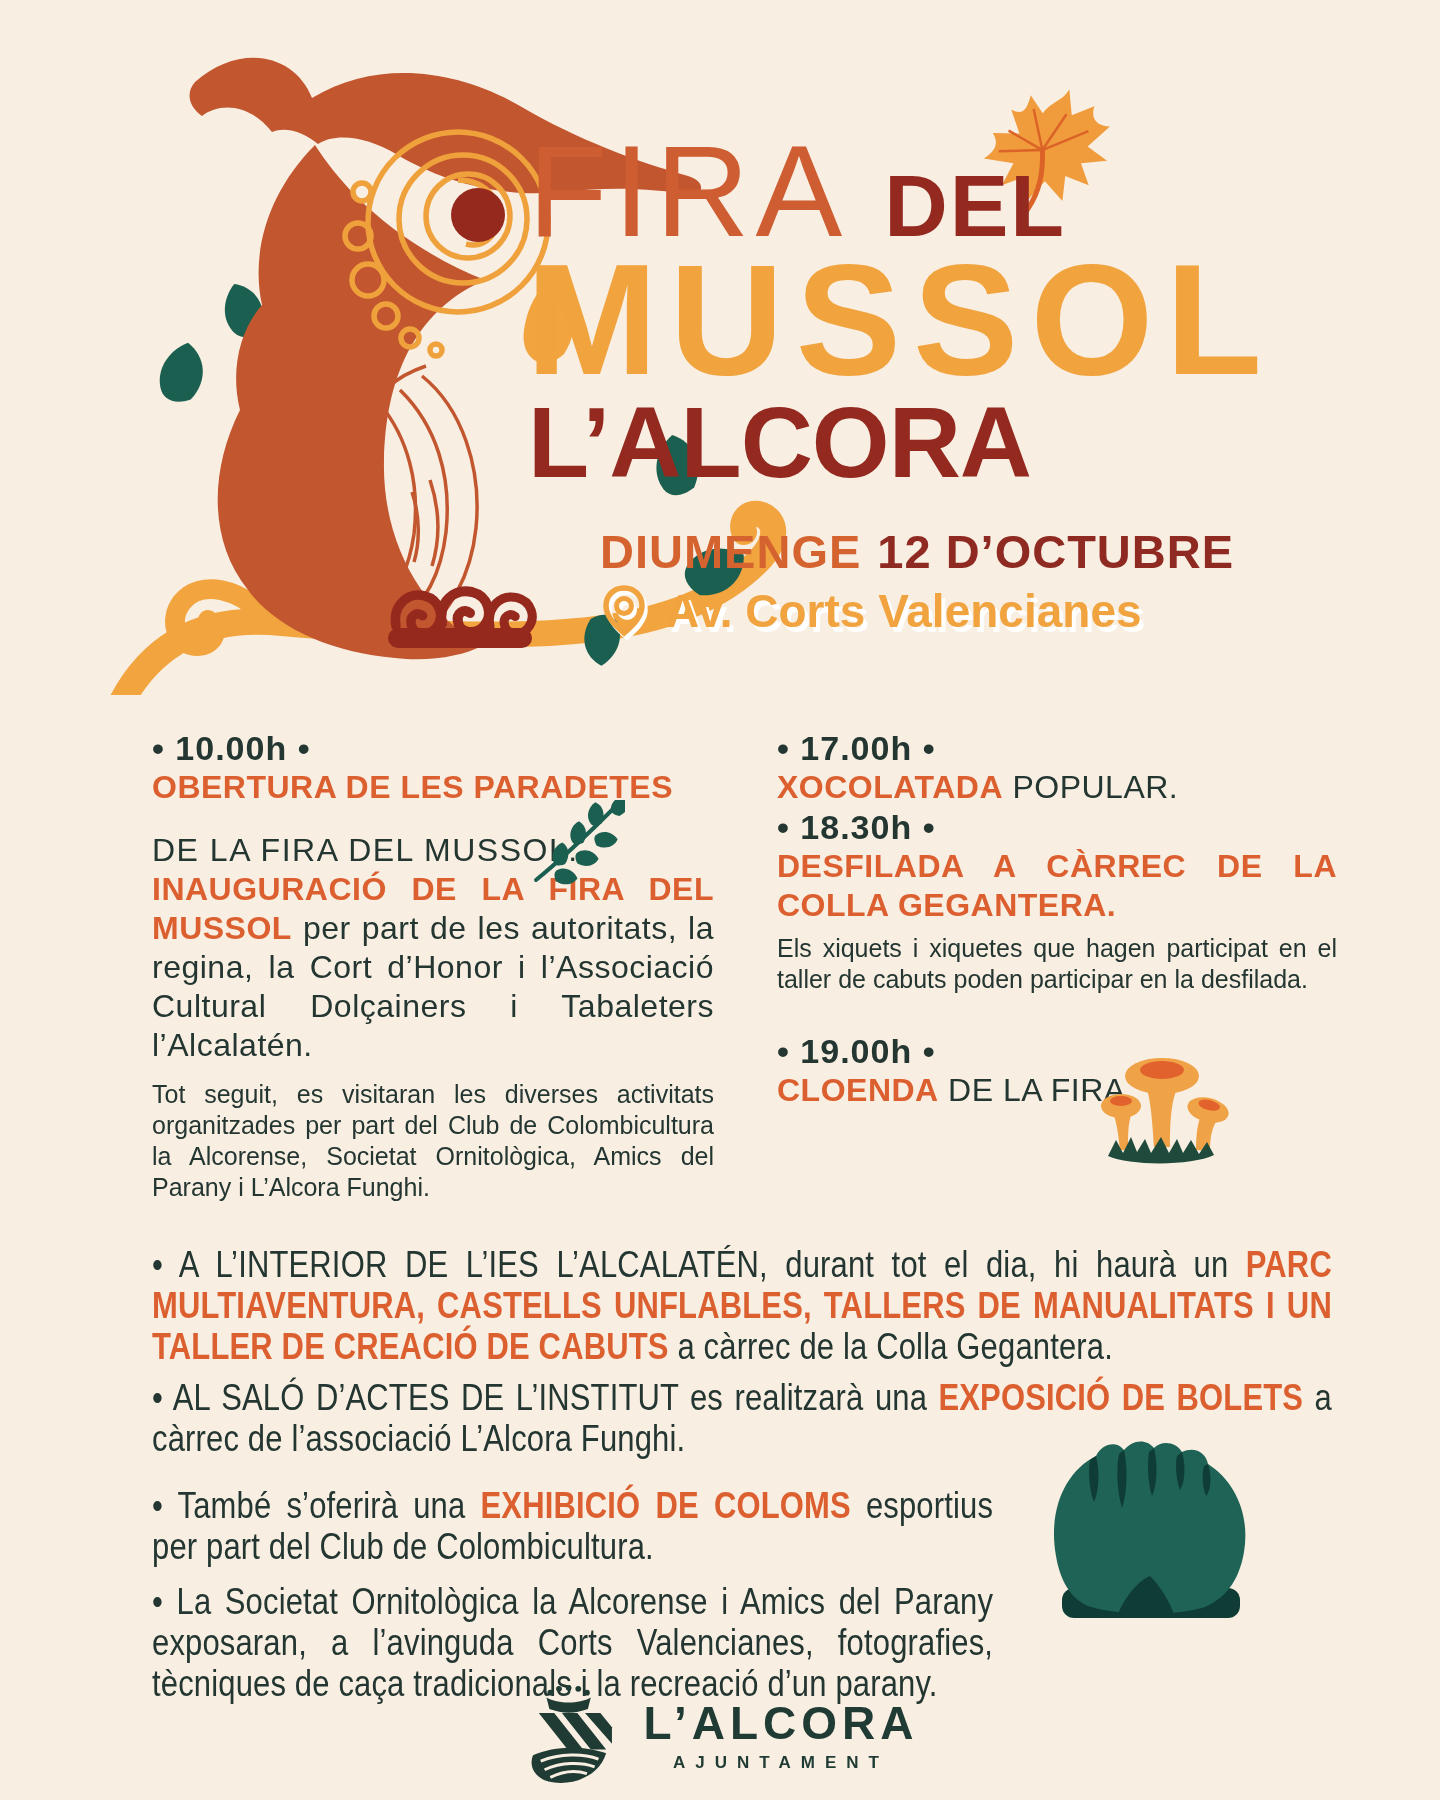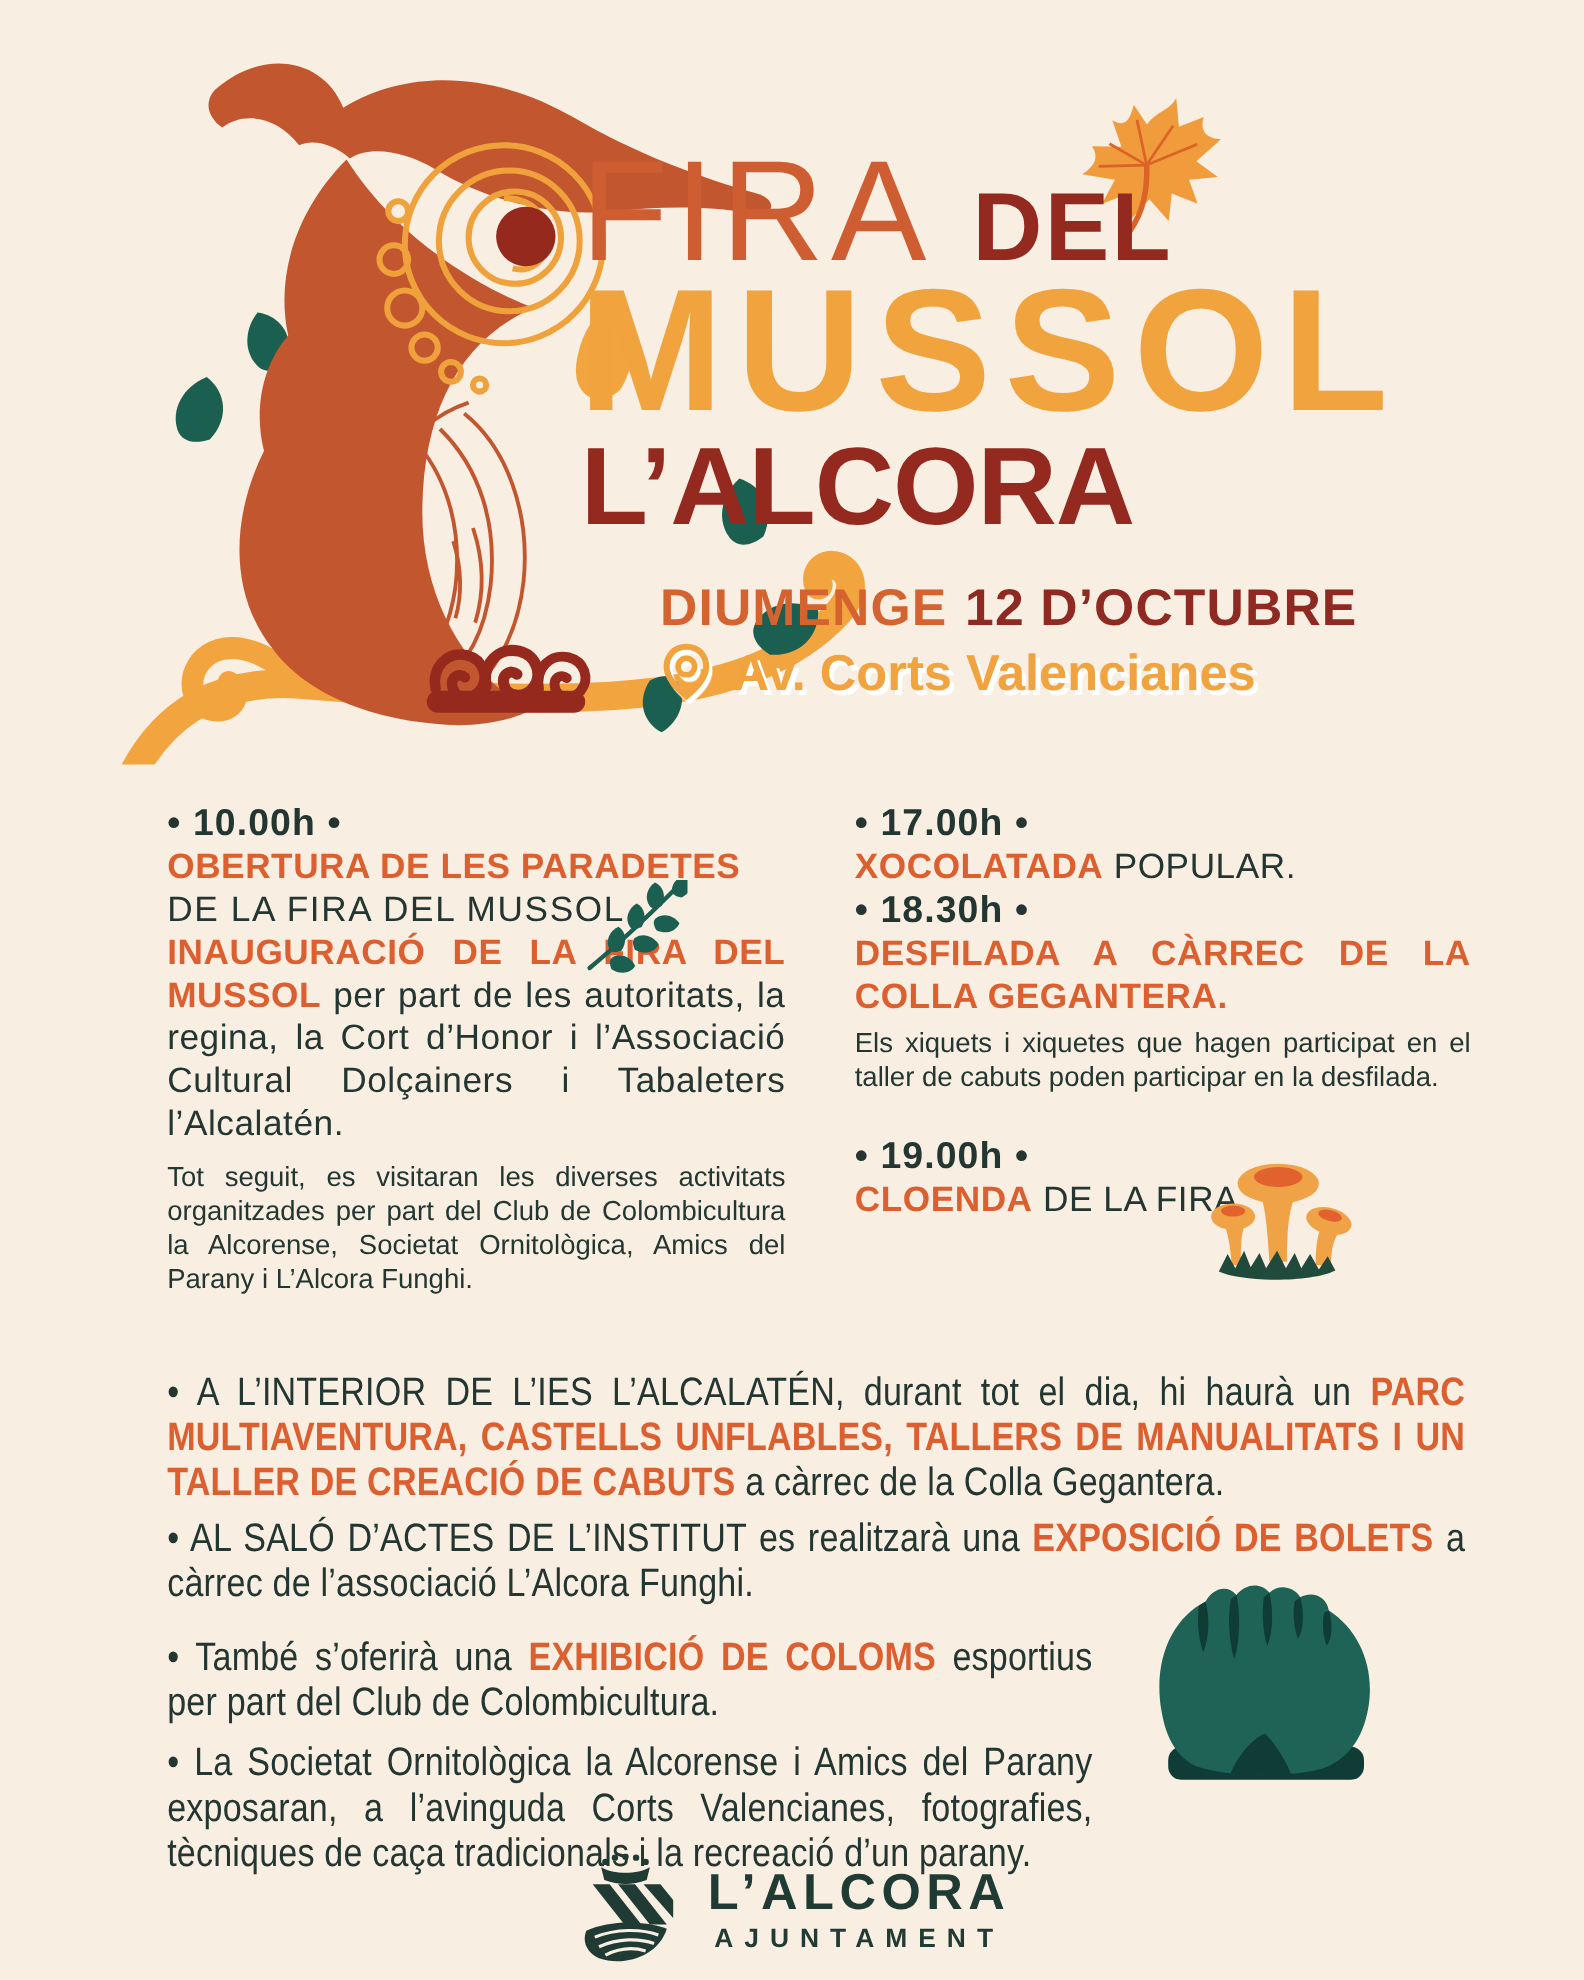--- a/index.html
+++ b/index.html
@@ -21,36 +21,36 @@
   .loc-row{left:602px;top:584px;display:flex;align-items:center;gap:20px;}
   .pin{filter:drop-shadow(3px 4px 0 #FFFFFF);}
   .loc-text{font-size:46px;font-weight:800;color:#F0A33E;text-shadow:4px 5px 0 #FFFFFF;white-space:nowrap;}
   
   .col{position:absolute;top:728px;}
   .col-left{left:152px;width:562px;}
   .col-right{left:777px;width:560px;}
   .time{font-size:34px;font-weight:800;color:#233631;line-height:40px;letter-spacing:1px;}
   .sline{font-size:32px;line-height:39px;letter-spacing:0.5px;}
   .accent{color:#DC5F30;font-weight:800;}
-  .dark{color:#233631;}
+  .dark{color:#233631;margin-top:24px;}
   .para{text-align:justify;text-align-last:left;}
   .note{font-size:25px;line-height:31px;text-align:justify;text-align-last:left;color:#233631;margin-top:14px;}
   .mt-28{margin-top:28px;} .mt-52{} .mt-36{margin-top:36px;} .mt-8{margin-top:8px;}
   
   .info{position:absolute;left:152px;top:1244px;}
   .ip{transform:scaleX(0.86);transform-origin:0 0;font-size:36px;line-height:41px;
       text-align:justify;text-align-last:left;color:#233631;letter-spacing:0.2px;}
   .w-wide{width:1372px;}
   .w-narrow{width:978px;}
   .ip-mt-a{margin-top:10px;} .ip-mt-b{margin-top:26px;} .ip-mt-c{margin-top:14px;}
   
   .footer{left:50%;top:1685px;transform:translateX(-50%);display:flex;align-items:center;gap:18px;}
   .f-text{display:flex;flex-direction:column;align-items:center;}
   .f-name{font-size:46px;font-weight:800;letter-spacing:5px;color:#1F3B33;line-height:1.05;white-space:nowrap;}
-  .f-sub{font-size:24px;font-weight:700;letter-spacing:10px;color:#1F3B33;margin-top:5px;white-space:nowrap;}
+  .f-sub{font-size:17px;font-weight:700;letter-spacing:10px;color:#1F3B33;margin-top:5px;white-space:nowrap;}
 </style>
 </head>
 <body>
 
 <div class="poster">
 
   <svg class="abs" style="left:90px;top:40px;" width="700" height="655" viewBox="0 0 700 655">
     <defs>
       <path id="leafP" d="M0,20 C8,2 30,-6 52,2 C56,24 42,44 16,46 C2,40 -4,30 0,20 Z"></path>
       <path id="curlP" d="M0,36 C-4,14 12,0 30,4 C46,8 52,26 42,38 C34,47 18,46 16,34 C14,25 22,20 28,25"></path>

